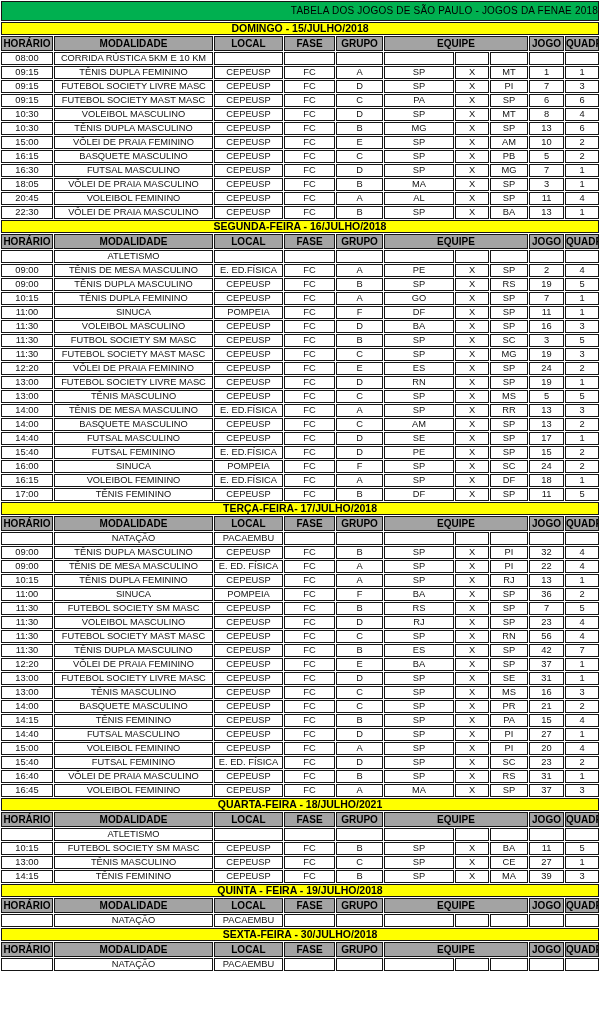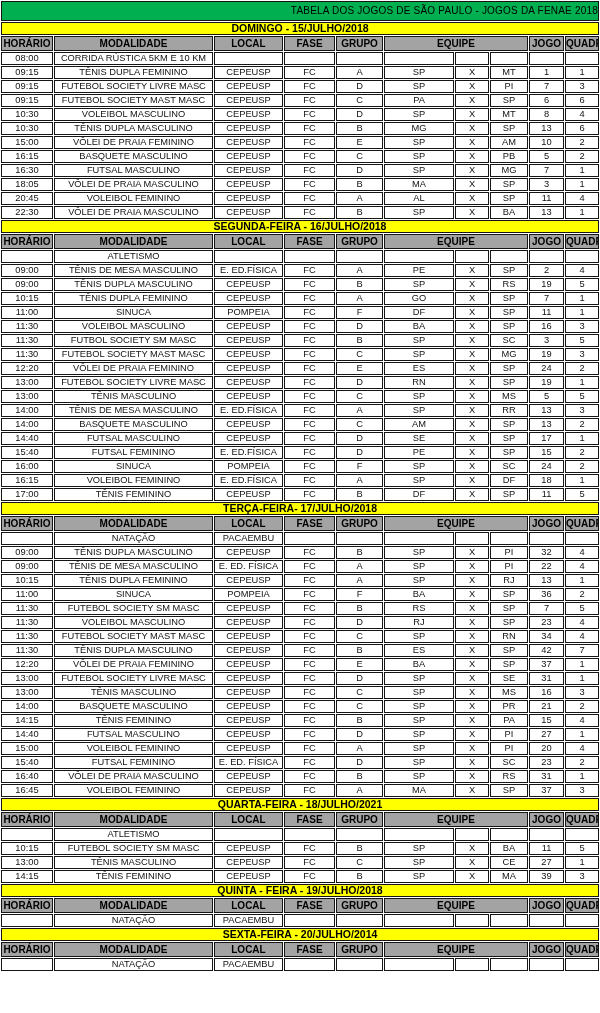--- a/index.html
+++ b/index.html
@@ -606,21 +606,21 @@
 
   <tr>
     <td class="d">11:30</td>
     <td class="d">FUTEBOL SOCIETY MAST MASC</td>
     <td class="d">CEPEUSP</td>
     <td class="d">FC</td>
     <td class="d">C</td>
     <td class="d">SP</td>
     <td class="d">X</td>
     <td class="d">RN</td>
-    <td class="d">34</td>
+    <td class="d">56</td>
     <td class="d">4</td>
   </tr>
 
   <tr>
     <td class="d">11:30</td>
     <td class="d">TÊNIS DUPLA MASCULINO</td>
     <td class="d">CEPEUSP</td>
     <td class="d">FC</td>
     <td class="d">B</td>
     <td class="d">ES</td>
@@ -849,21 +849,21 @@
     <td class="d"></td>
     <td class="d"></td>
     <td class="d"></td>
     <td class="d"></td>
     <td class="d"></td>
     <td class="d"></td>
     <td class="d"></td>
   </tr>
 
   <tr>
-    <td class="c-day" colspan="10">SEXTA-FEIRA - 20/JULHO/2014</td>
+    <td class="c-day" colspan="10">SEXTA-FEIRA - 30/JULHO/2018</td>
   </tr>
 
   <tr>
     <th class="c-col">HORÁRIO</th>
     <th class="c-col">MODALIDADE</th>
     <th class="c-col">LOCAL</th>
     <th class="c-col">FASE</th>
     <th class="c-col">GRUPO</th>
     <th class="c-col" colspan="3">EQUIPE</th>
     <th class="c-col">JOGO</th>

